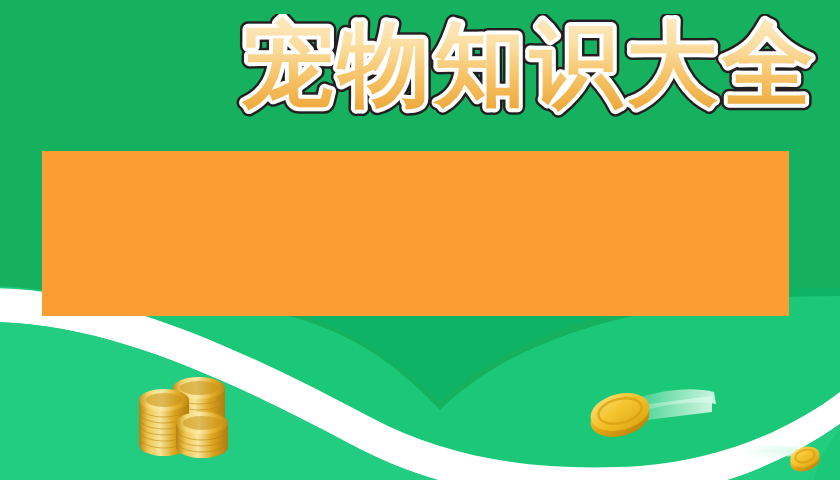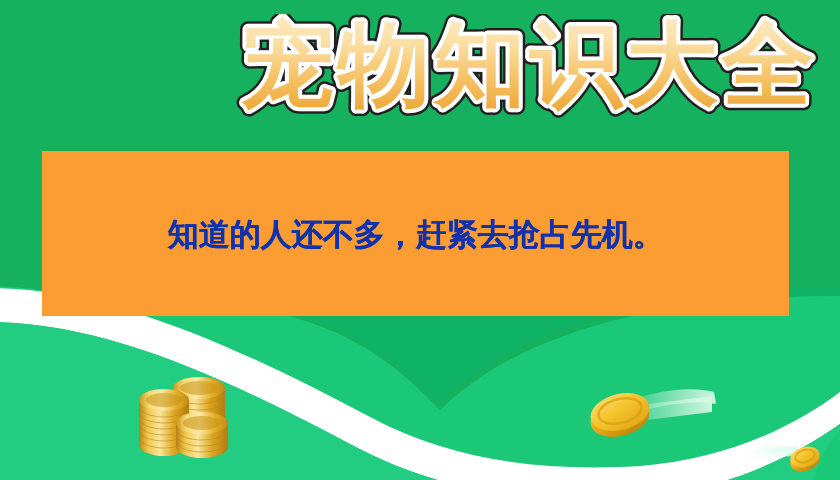--- a/index.html
+++ b/index.html
@@ -217,16 +217,15 @@
 
       <text class="title-text" x="310" y="82" text-anchor="middle" fill="none" stroke="#231f20" stroke-width="13" stroke-linejoin="round">宠物知识大全</text>
 
       <text class="title-text" x="310" y="82" text-anchor="middle" fill="none" stroke="#ffffff" stroke-width="8" stroke-linejoin="round">宠物知识大全</text>
 
       <text class="title-text" x="310" y="82" text-anchor="middle" fill="url(#titleGrad)">宠物知识大全</text>
     </svg>
   </div>
 
   <div id="body-box">
-    <div class="body-line line2">知道的人还不多，赶紧去抢占先机。</div>
   </div>
 
 </div>
 
 </body></html>

